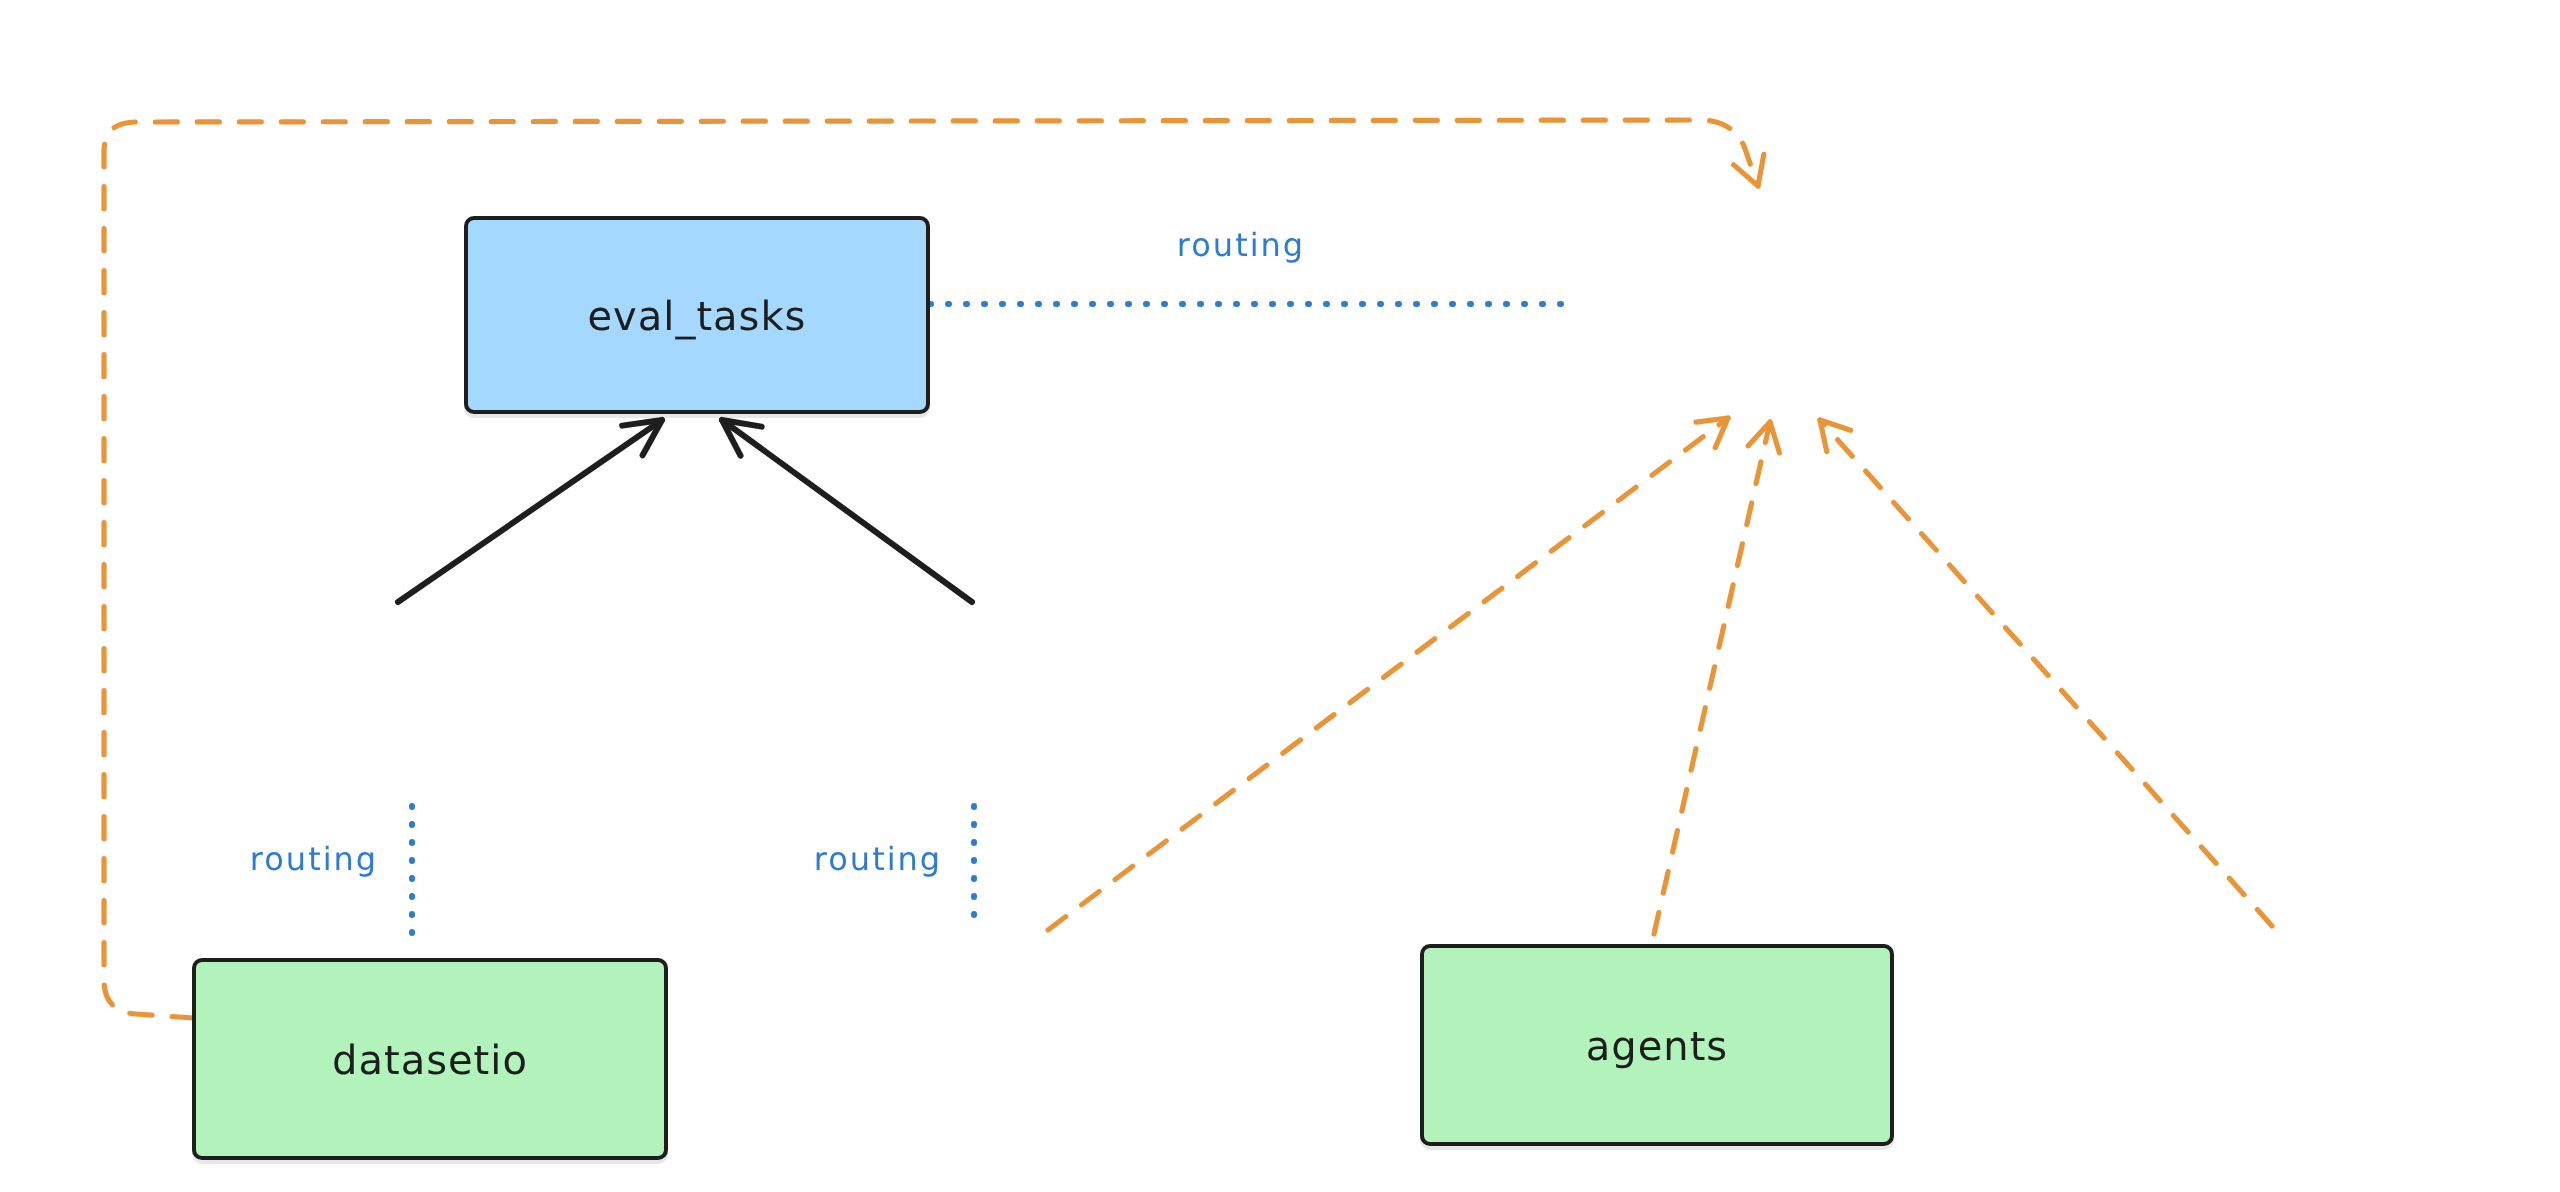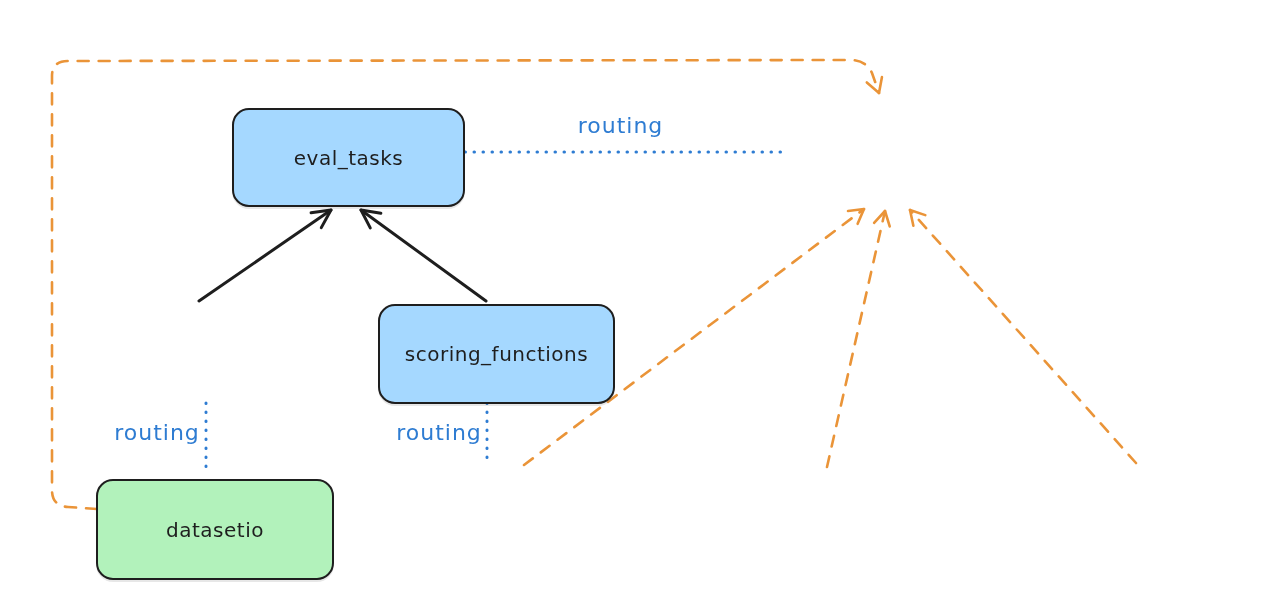--- a/index.html
+++ b/index.html
@@ -4,30 +4,30 @@
 <style>
   html,body { margin:0; padding:0; background:#ffffff; }
   .canvas {
     position:relative; width:1280px; height:596px; background:#ffffff;
     font-family:"DejaVu Sans","Liberation Sans",sans-serif; overflow:hidden;
   }
   svg.edges { position:absolute; left:0; top:0; width:1280px; height:596px; }
 
   .node {
     position:absolute; display:flex; align-items:center; justify-content:center;
-    border:2.5px solid var(--node-stroke,#1e1e1e); border-radius:17px;
+    border:2.5px solid var(--node-stroke,#1e1e1e); border-radius:5px;
     font-size:20px; letter-spacing:.5px; color:var(--node-stroke,#1e1e1e);
     box-shadow:0 2px 0 rgba(120,120,120,.18);
   }
   .node.blue  { background:var(--blue-fill,#a5d8ff); }
   .node.green { background:var(--green-fill,#b2f2bb); }
 
   .edge-label {
     position:absolute; color:var(--routing-blue,#2e7cd2);
-    font-size:22px; letter-spacing:1px; text-align:center;
+    font-size:16px; letter-spacing:1px; text-align:center;
   }
 
   .edge { fill:none; }
   .edge.black  { stroke:var(--node-stroke,#1e1e1e); stroke-width:3; stroke-linecap:round; }
   .edge.orange { stroke:var(--orange,#ea9438); stroke-width:2.6; stroke-linecap:round;
                  stroke-dasharray:11 10; }
   .edge.bluedot{ stroke:var(--routing-blue,#2e7cd2); stroke-width:3; stroke-linecap:round;
                  stroke-dasharray:0.5 8.5; }
   .mk.black  { fill:none; stroke:var(--node-stroke,#1e1e1e); stroke-width:3; stroke-linecap:round; stroke-linejoin:round; }
   .mk.orange { fill:none; stroke:var(--orange,#ea9438); stroke-width:2.6; stroke-linecap:round; stroke-linejoin:round; }
@@ -57,25 +57,25 @@
     <path class="edge orange" d="M 97 509 L 68 507 Q 52 506 52 490 L 52 76 Q 52 61 68 61 L 850 60 Q 866 60 872 73 L 879 93" marker-end="url(#ah-orange)"></path>
     <path class="edge orange" d="M 524 465 L 864 209" marker-end="url(#ah-orange)"></path>
     <path class="edge orange" d="M 827 467 L 885 211" marker-end="url(#ah-orange)"></path>
     <path class="edge orange" d="M 1136 463 L 910 210" marker-end="url(#ah-orange)"></path>
   </svg>
 
   <div class="node blue" style="left:232px; top:108px; width:229px; height:95px;">eval_tasks</div>
 
 
 
-  <div class="node blue" style="left:378px; top:304px; width:233px; height:96px;">scoring_functions</div>
 
   <div class="node green" style="left:96px; top:479px; width:234px; height:97px;">datasetio</div>
 
 
+  <div class="node green" style="left:710px; top:472px; width:233px; height:97px;">agents</div>
 
 
   <div class="edge-label" style="left:563px; top:113px; width:115px;">routing</div>
 
   <div class="edge-label" style="left:110px; top:420px; width:94px;">routing</div>
 
   <div class="edge-label" style="left:392px; top:420px; width:94px;">routing</div>
 
 </div>
 

